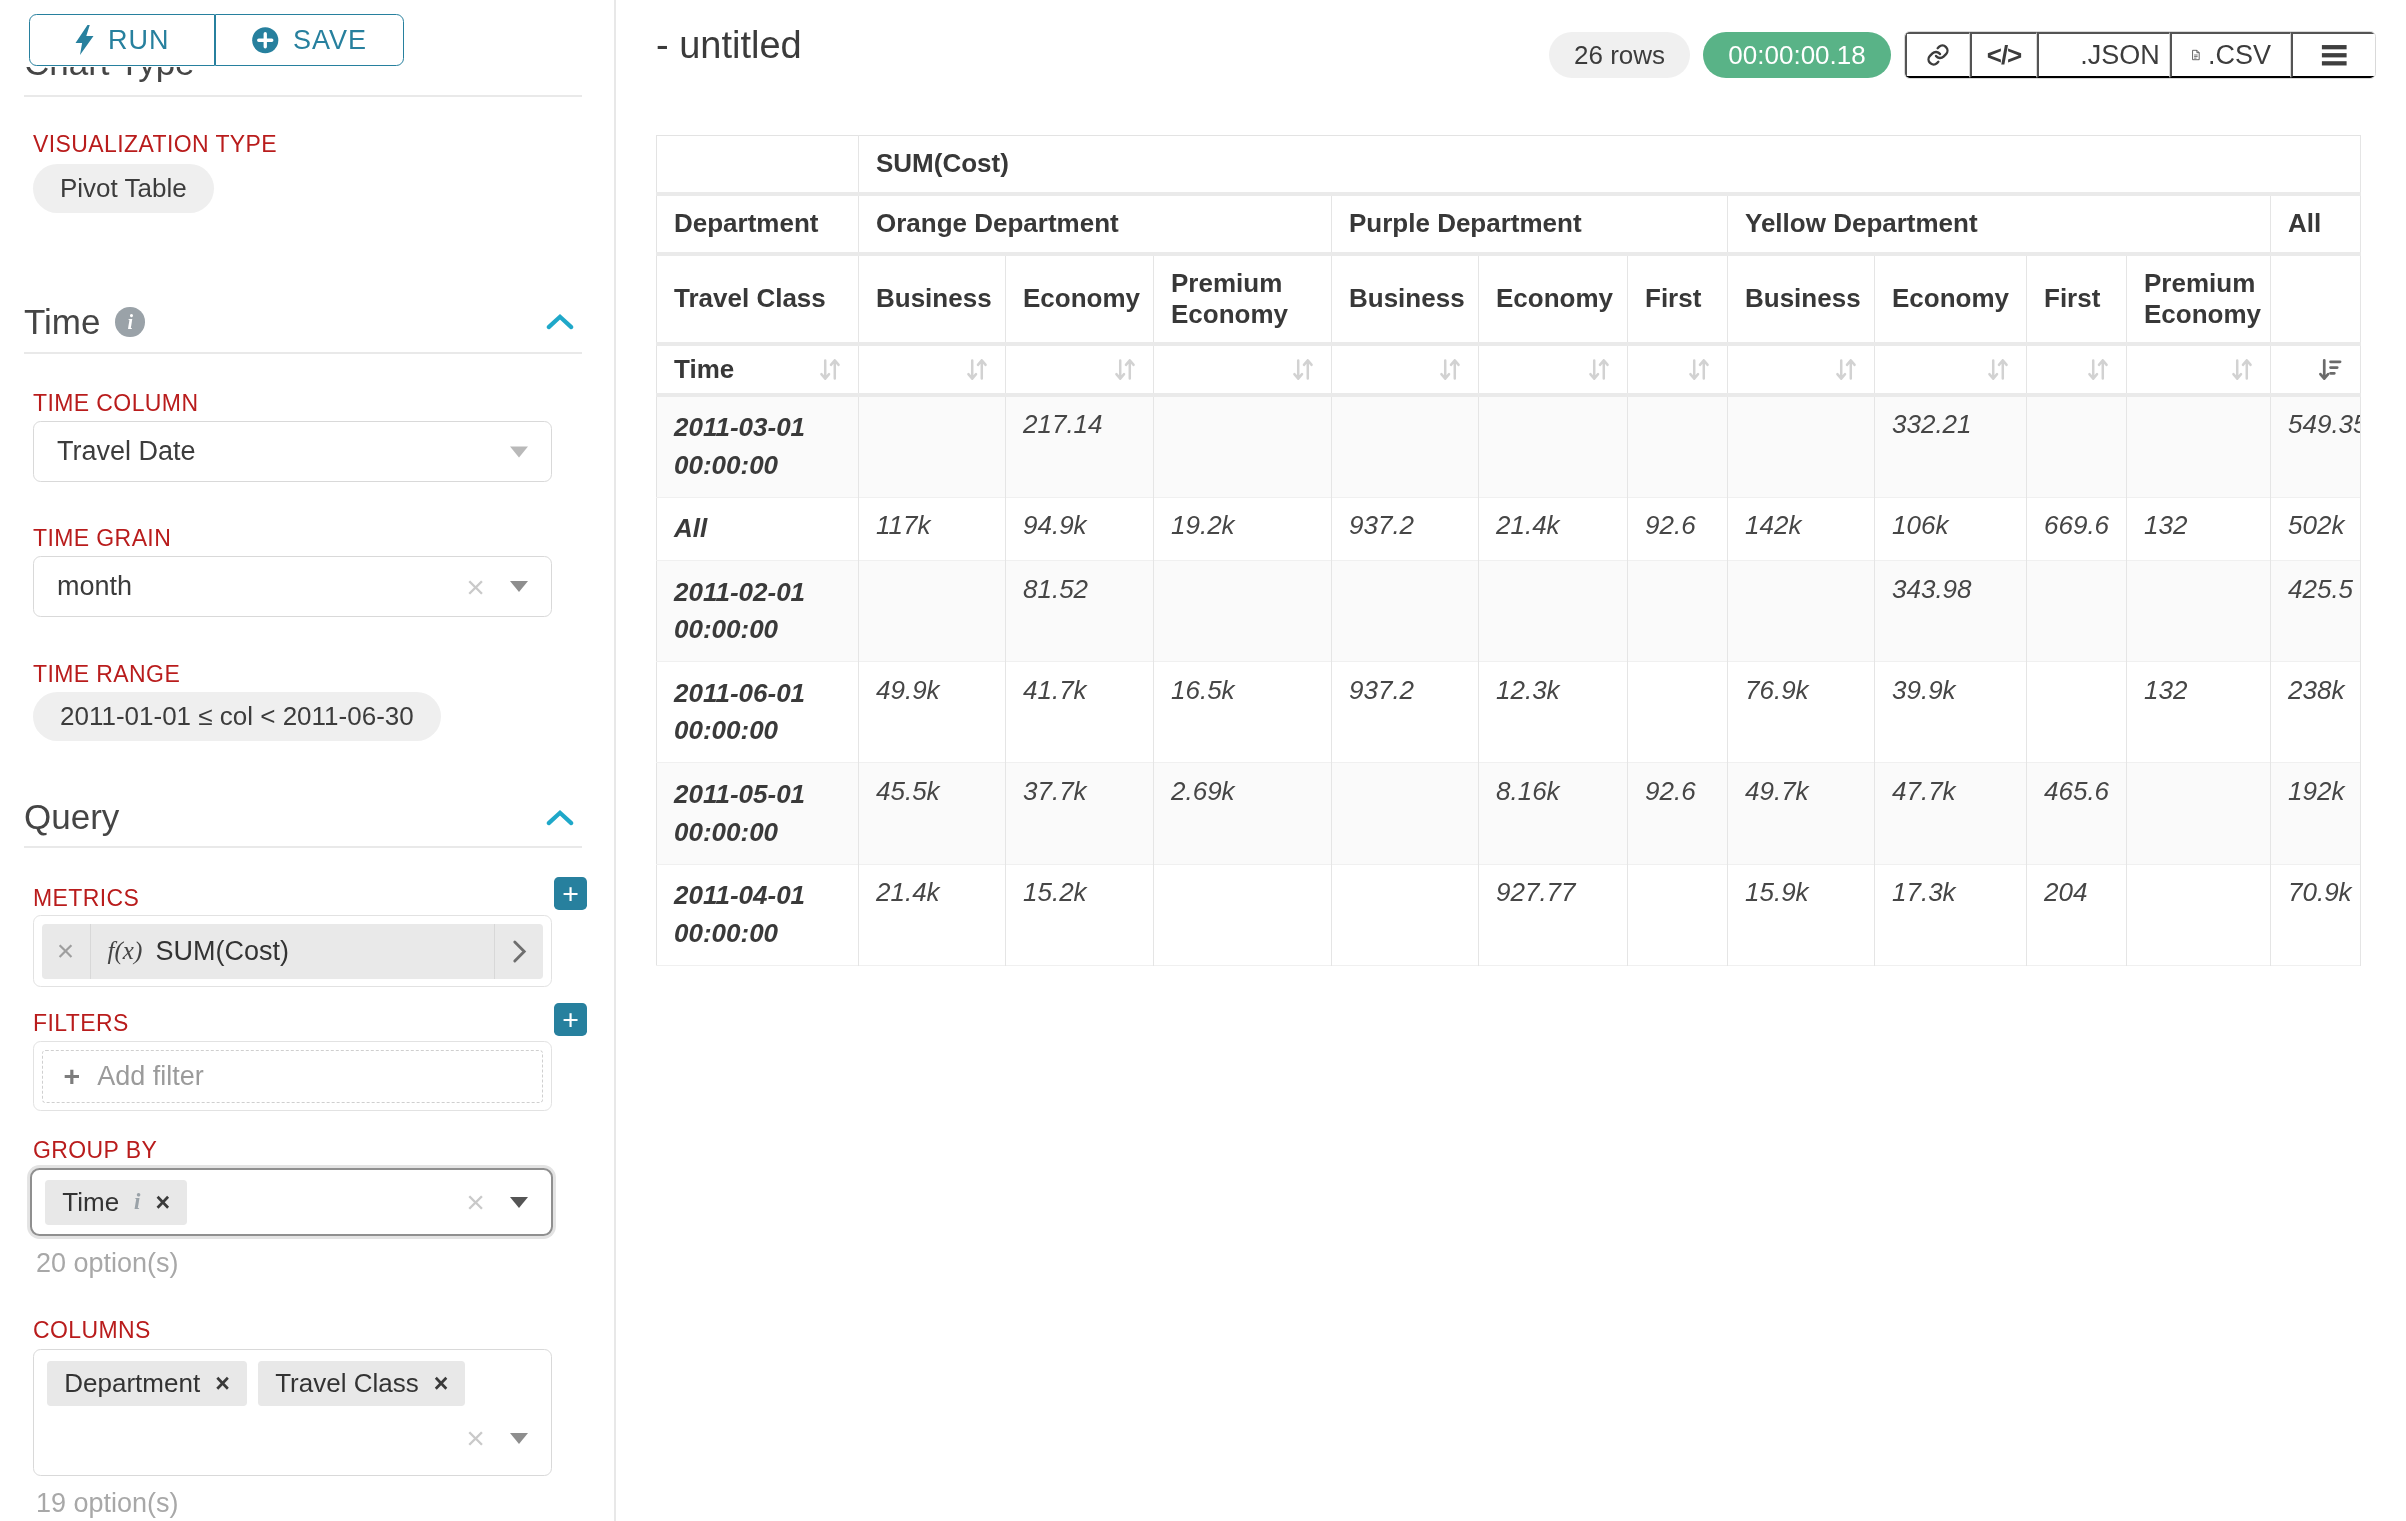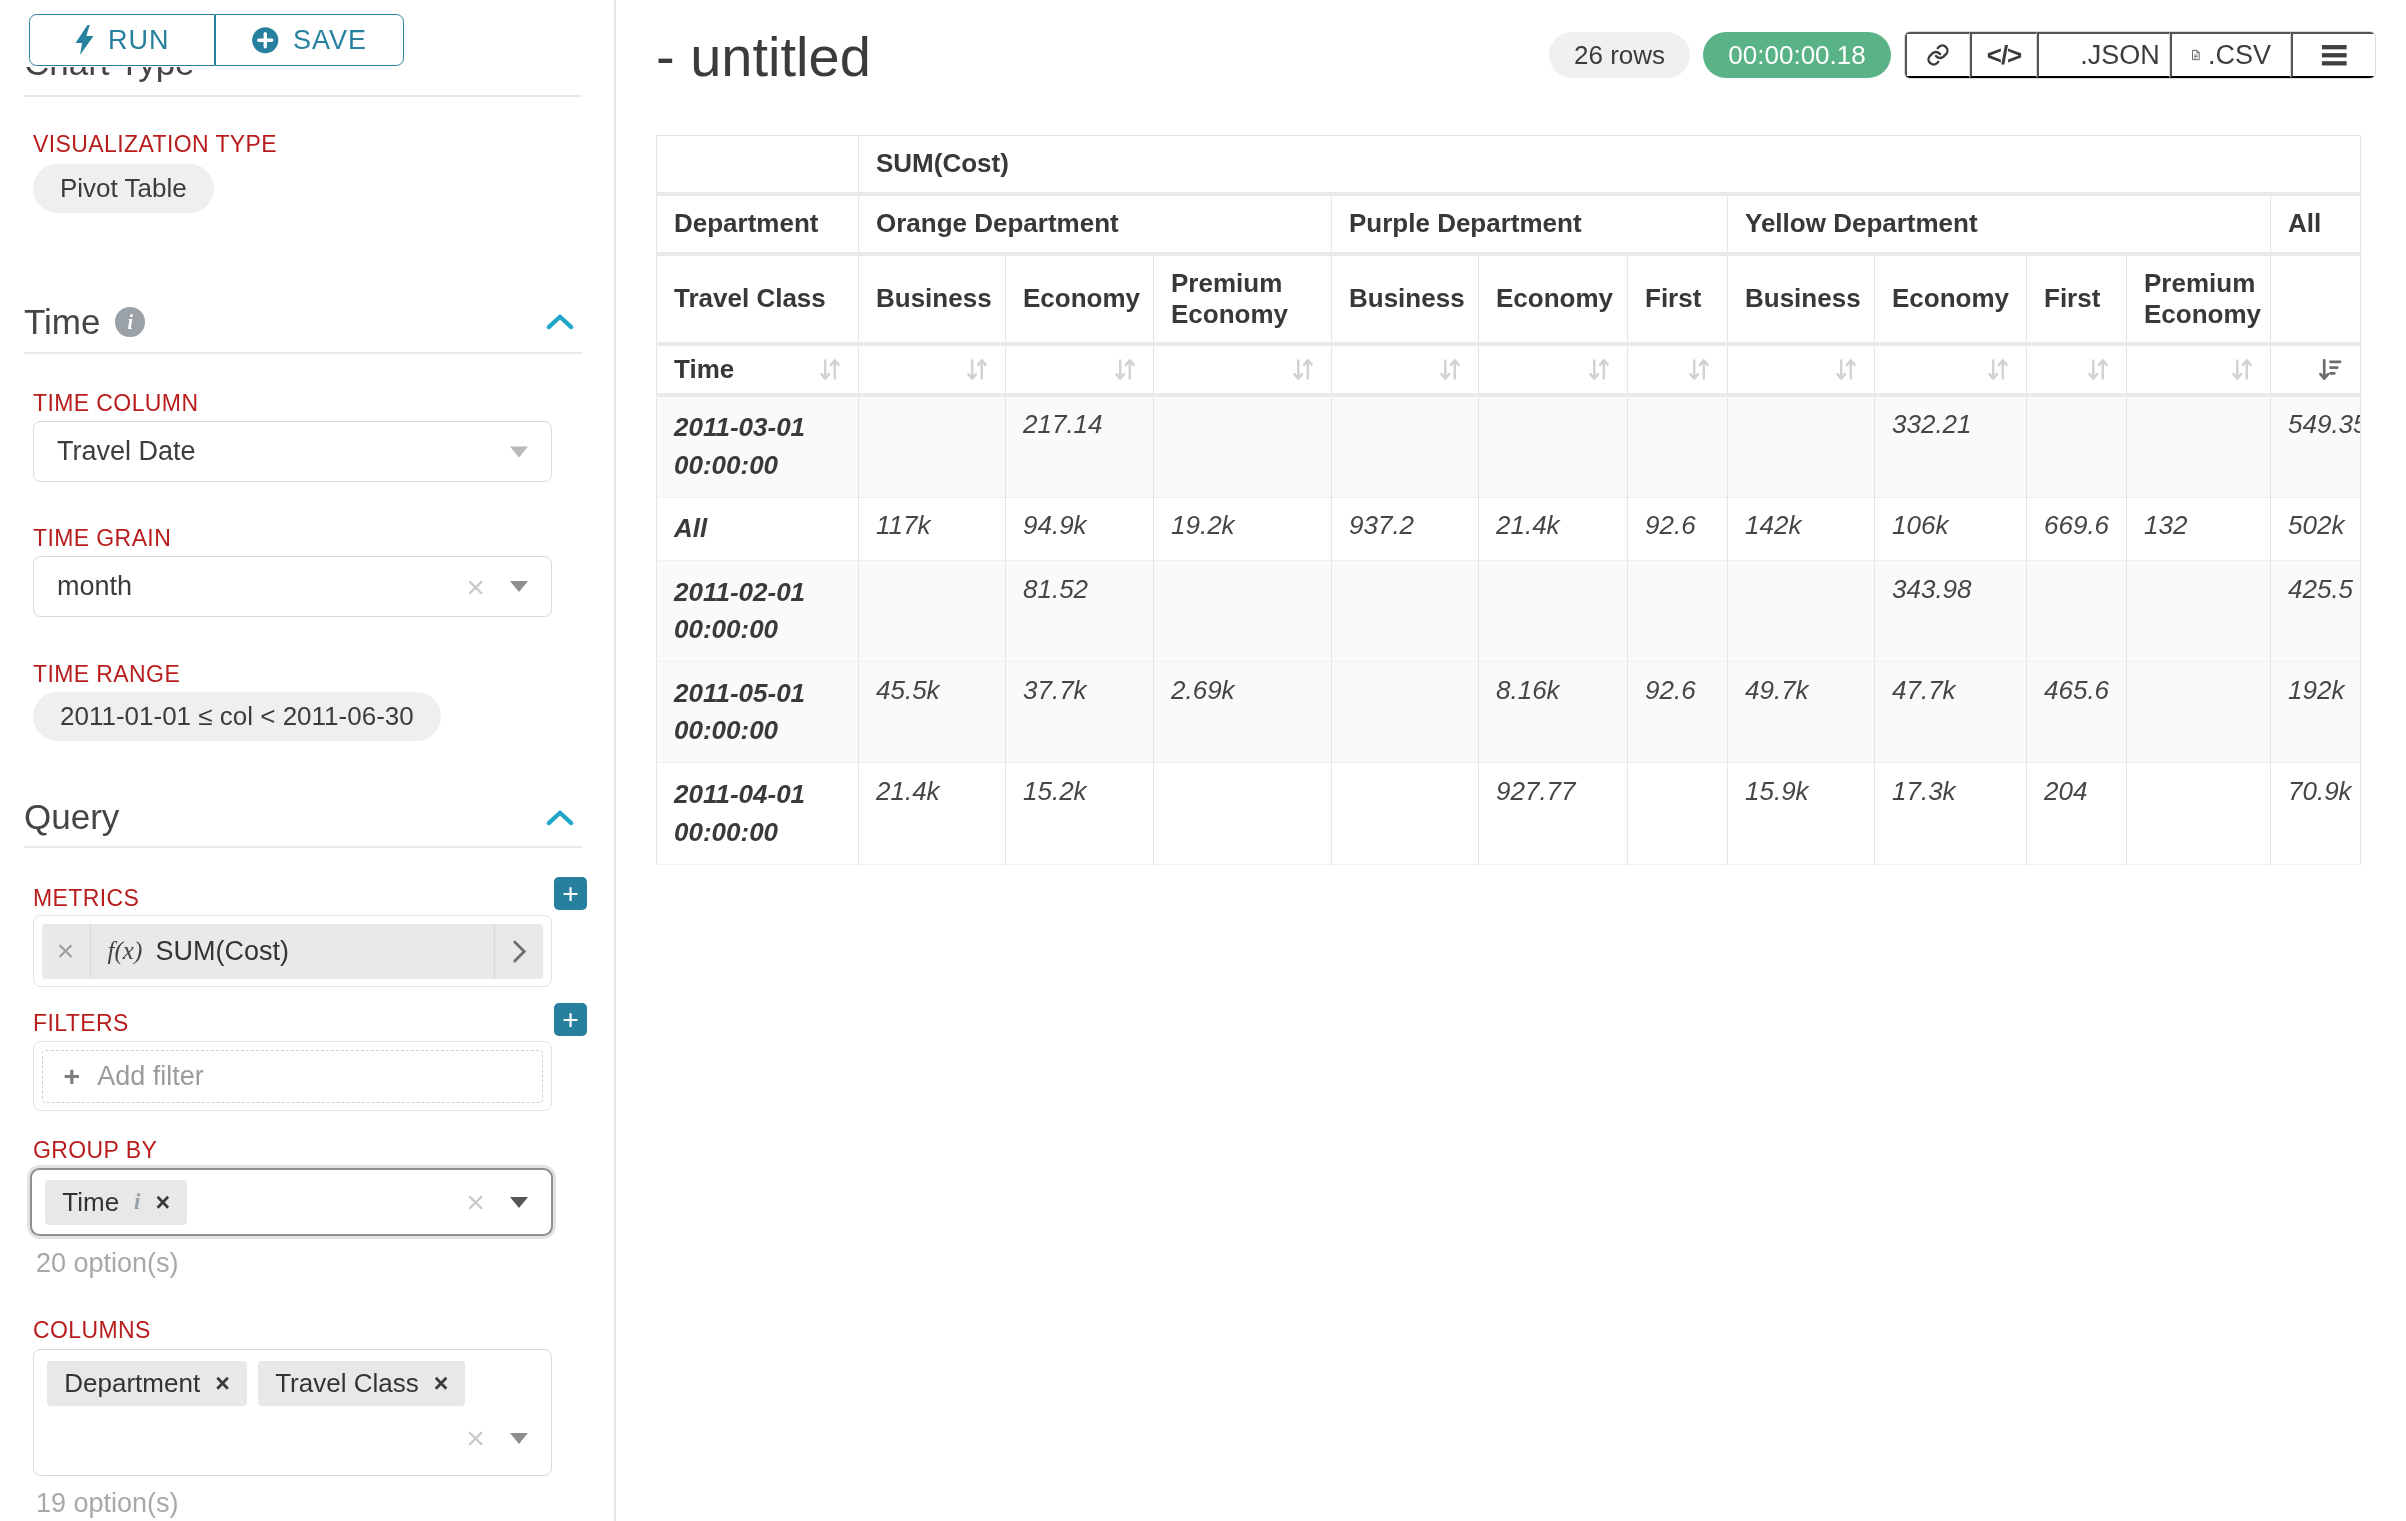--- a/index.html
+++ b/index.html
@@ -49,21 +49,21 @@
     gap:17px; padding-left:21px; font-size:27px; color:#9b9b9b; cursor:pointer; }
   .dashed-add .plus { color:#7d7d7d; font-size:28.5px; font-weight:700; }
   .tag { display:inline-flex; align-items:center; gap:15px; height:45px; padding:0 17px;
     background:#e8e8e8; border-radius:3.8px; font-size:26px; color:#333; }
   .tag .x { font-weight:700; font-size:25px; color:#3a3a3a; cursor:pointer; }
   .tag .i { color:#9aa2a8; font-weight:700; font-family:"Liberation Serif", serif; font-style:italic; font-size:23px; }
   .hint { font-size:27px; color:#a8a8a8; }
 
   
   .main { position:absolute; left:619px; top:0; right:0; bottom:0; background:#fff; }
-  .chart-title { position:absolute; left:37px; top:24px; font-size:56px; color:#3b3b3b; }
+  .chart-title { position:absolute; left:37px; top:24px; font-size:38px; color:#3b3b3b; }
   .hdr-right { position:absolute; top:31px; right:30px; display:flex; align-items:center; gap:13.3px; }
   .badge { height:46px; display:flex; align-items:center; padding:0 25px; border-radius:23px; font-size:26px; }
   .badge-rows { background:#f0f0f0; color:#3c3c3c; }
   .badge-timer { background:var(--success); color:#fff; }
   .export-group { display:flex; height:48px; border:1.9px solid #d9d9d9; border-radius:5.7px; overflow:hidden; }
   .export-btn { display:flex; align-items:center; justify-content:center; gap:7.6px; padding:0 19px;
     border-right:1.9px solid #d9d9d9; font-size:27px; color:#3c3c3c; background:#fff; cursor:pointer; }
   .export-btn:last-child { border-right:none; }
   .code-glyph { font-size:26px; font-weight:700; color:#3c3c3c; letter-spacing:-1px; }
 
@@ -464,20 +464,34 @@
             <td></td>
             <td></td>
             <td></td>
             <td></td>
             <td></td>
             <td>343.98</td>
             <td></td>
             <td></td>
             <td>425.5</td>
           </tr>
+          <tr class=" tall">
+    <th>2011-06-01<br>00:00:00</th>
+            <td>49.9k</td>
+            <td>41.7k</td>
+            <td>16.5k</td>
+            <td>937.2</td>
+            <td>12.3k</td>
+            <td></td>
+            <td>76.9k</td>
+            <td>39.9k</td>
+            <td></td>
+            <td>132</td>
+            <td>238k</td>
+          </tr>
           <tr class="striped tall">
     <th>2011-05-01<br>00:00:00</th>
             <td>45.5k</td>
             <td>37.7k</td>
             <td>2.69k</td>
             <td></td>
             <td>8.16k</td>
             <td>92.6</td>
             <td>49.7k</td>
             <td>47.7k</td>

